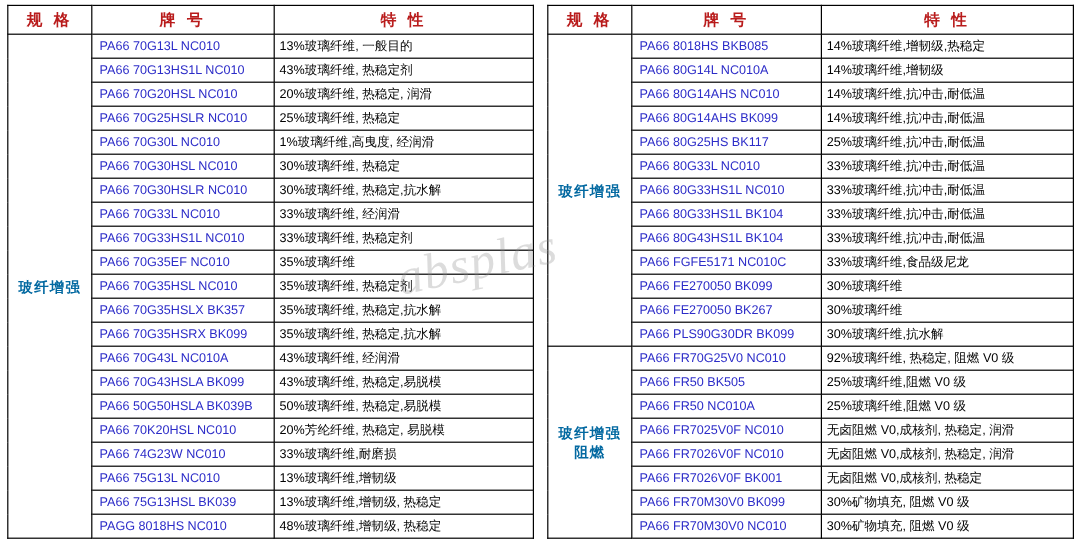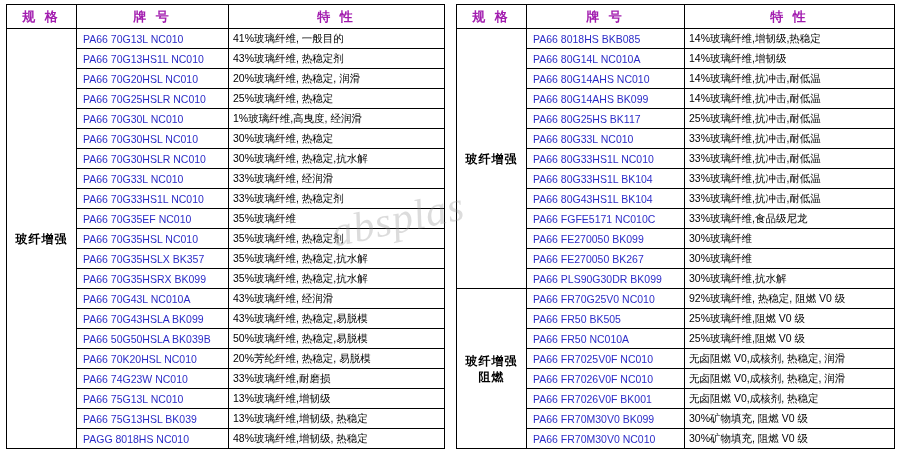--- a/index.html
+++ b/index.html
@@ -58,29 +58,29 @@
     vertical-align: middle;
     font-size: 11px;
     font-weight: normal;
     box-sizing: border-box;
   }
   thead th {
     font-size: 13px;
     font-weight: bold;
     letter-spacing: 3px;
     height: 24px;
-    color: #a21caf;
+    color: #b91c1c;
   }
   .cat-cell {
     text-align: center;
     font-size: 12px;
     font-weight: bold;
     letter-spacing: 1px;
     line-height: 16px;
-    color: #000000;
+    color: #0369a1;
   }
   .grade {
     color: #2c2cc8;
     font-size: 10.5px;
     padding-left: 6px;
     white-space: nowrap;
     letter-spacing: 0px;
     font-family: "Liberation Sans", sans-serif;
     margin-top: 35px;
   }
@@ -117,21 +117,21 @@
         <tr>
           <th>规 格</th>
           <th>牌 号</th>
           <th>特 性</th>
         </tr>
       </thead>
       <tbody>
           <tr>
             <td class="cat-cell" rowspan="21">玻纤增强</td>
             <td class="grade">PA66 70G13L NC010</td>
-            <td class="prop">41%玻璃纤维, 一般目的</td>
+            <td class="prop">13%玻璃纤维, 一般目的</td>
           </tr>
           <tr>
             <td class="grade">PA66 70G13HS1L NC010</td>
             <td class="prop">43%玻璃纤维, 热稳定剂</td>
           </tr>
           <tr>
             <td class="grade">PA66 70G20HSL NC010</td>
             <td class="prop">20%玻璃纤维, 热稳定, 润滑</td>
           </tr>
           <tr>

